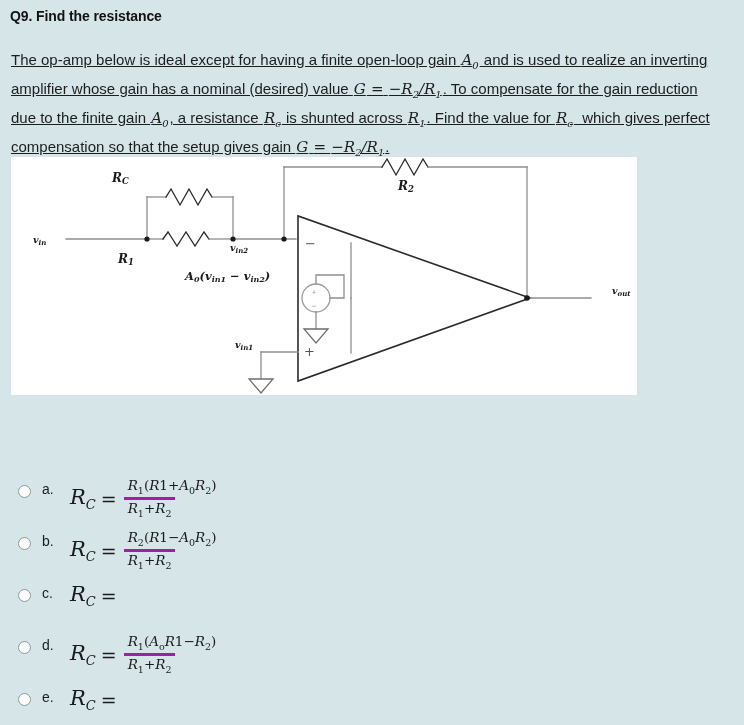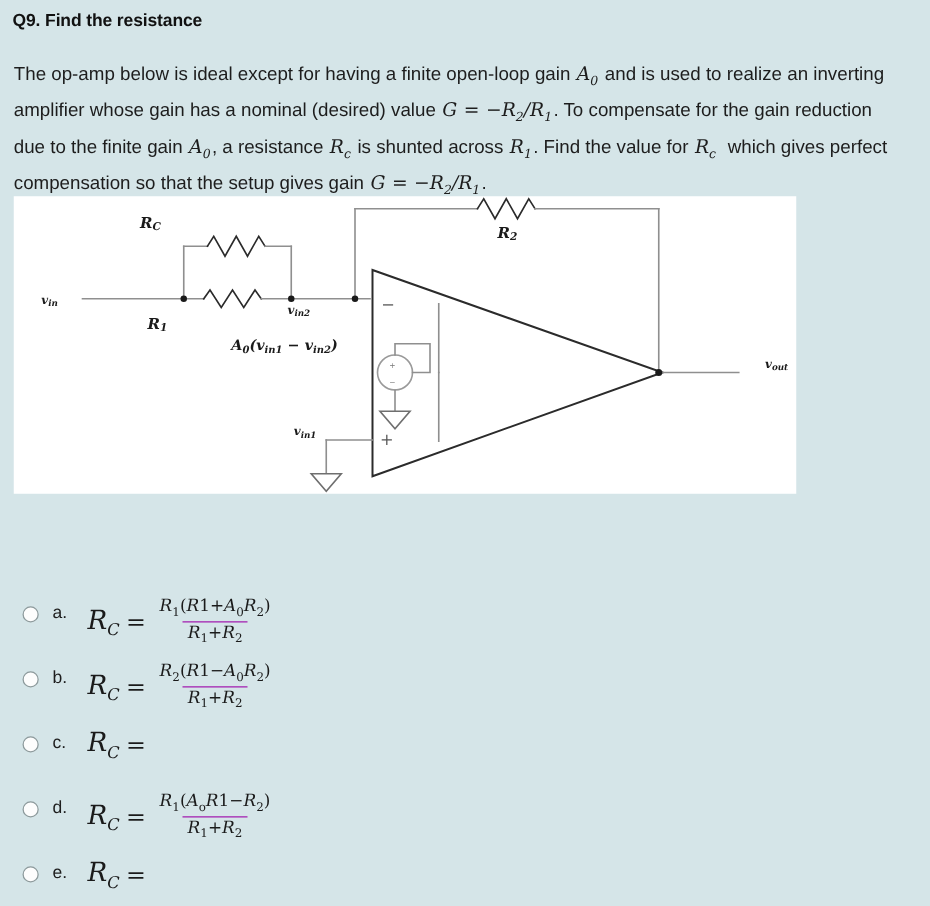--- a/index.html
+++ b/index.html
@@ -32,20 +32,21 @@
   }
   
   .prompt {
     position: absolute;
     left: 11px;
     top: 48px;
     width: 700px;
     font-size: 15px;
     line-height: 23px;
     color: #1d1d1d;
+    text-decoration: underline;
   }
   .mathit {
     font-family: "DejaVu Serif", serif;
     font-style: italic;
     font-size: 15px;
     padding: 0 1px;
   }
   .mathit sub {
     font-size: 10px;
     font-style: italic;
@@ -116,32 +117,32 @@
     font-size: 13px;
     font-style: italic;
   }
   .eq {
     font-size: 19px;
     margin: 0 7px 0 5px;
   }
   .frac {
     display: inline-flex;
     flex-direction: column;
-    align-items: center;
+    align-items: flex-start;
     vertical-align: middle;
     line-height: 1.12;
     font-size: 13.5px;
   }
   .frac .num {
     padding: 0 4px 1px 4px;
     white-space: nowrap;
   }
   .frac .den {
     padding: 1px 4px 0 4px;
-    border-top: 1px solid #a21caf;
+    border-top: 3px solid #a21caf;
     white-space: nowrap;
   }
   .frac sub {
     font-size: 9.5px;
   }
   .it { font-style: italic; }
 </style>
 </head>
 <body>
 

